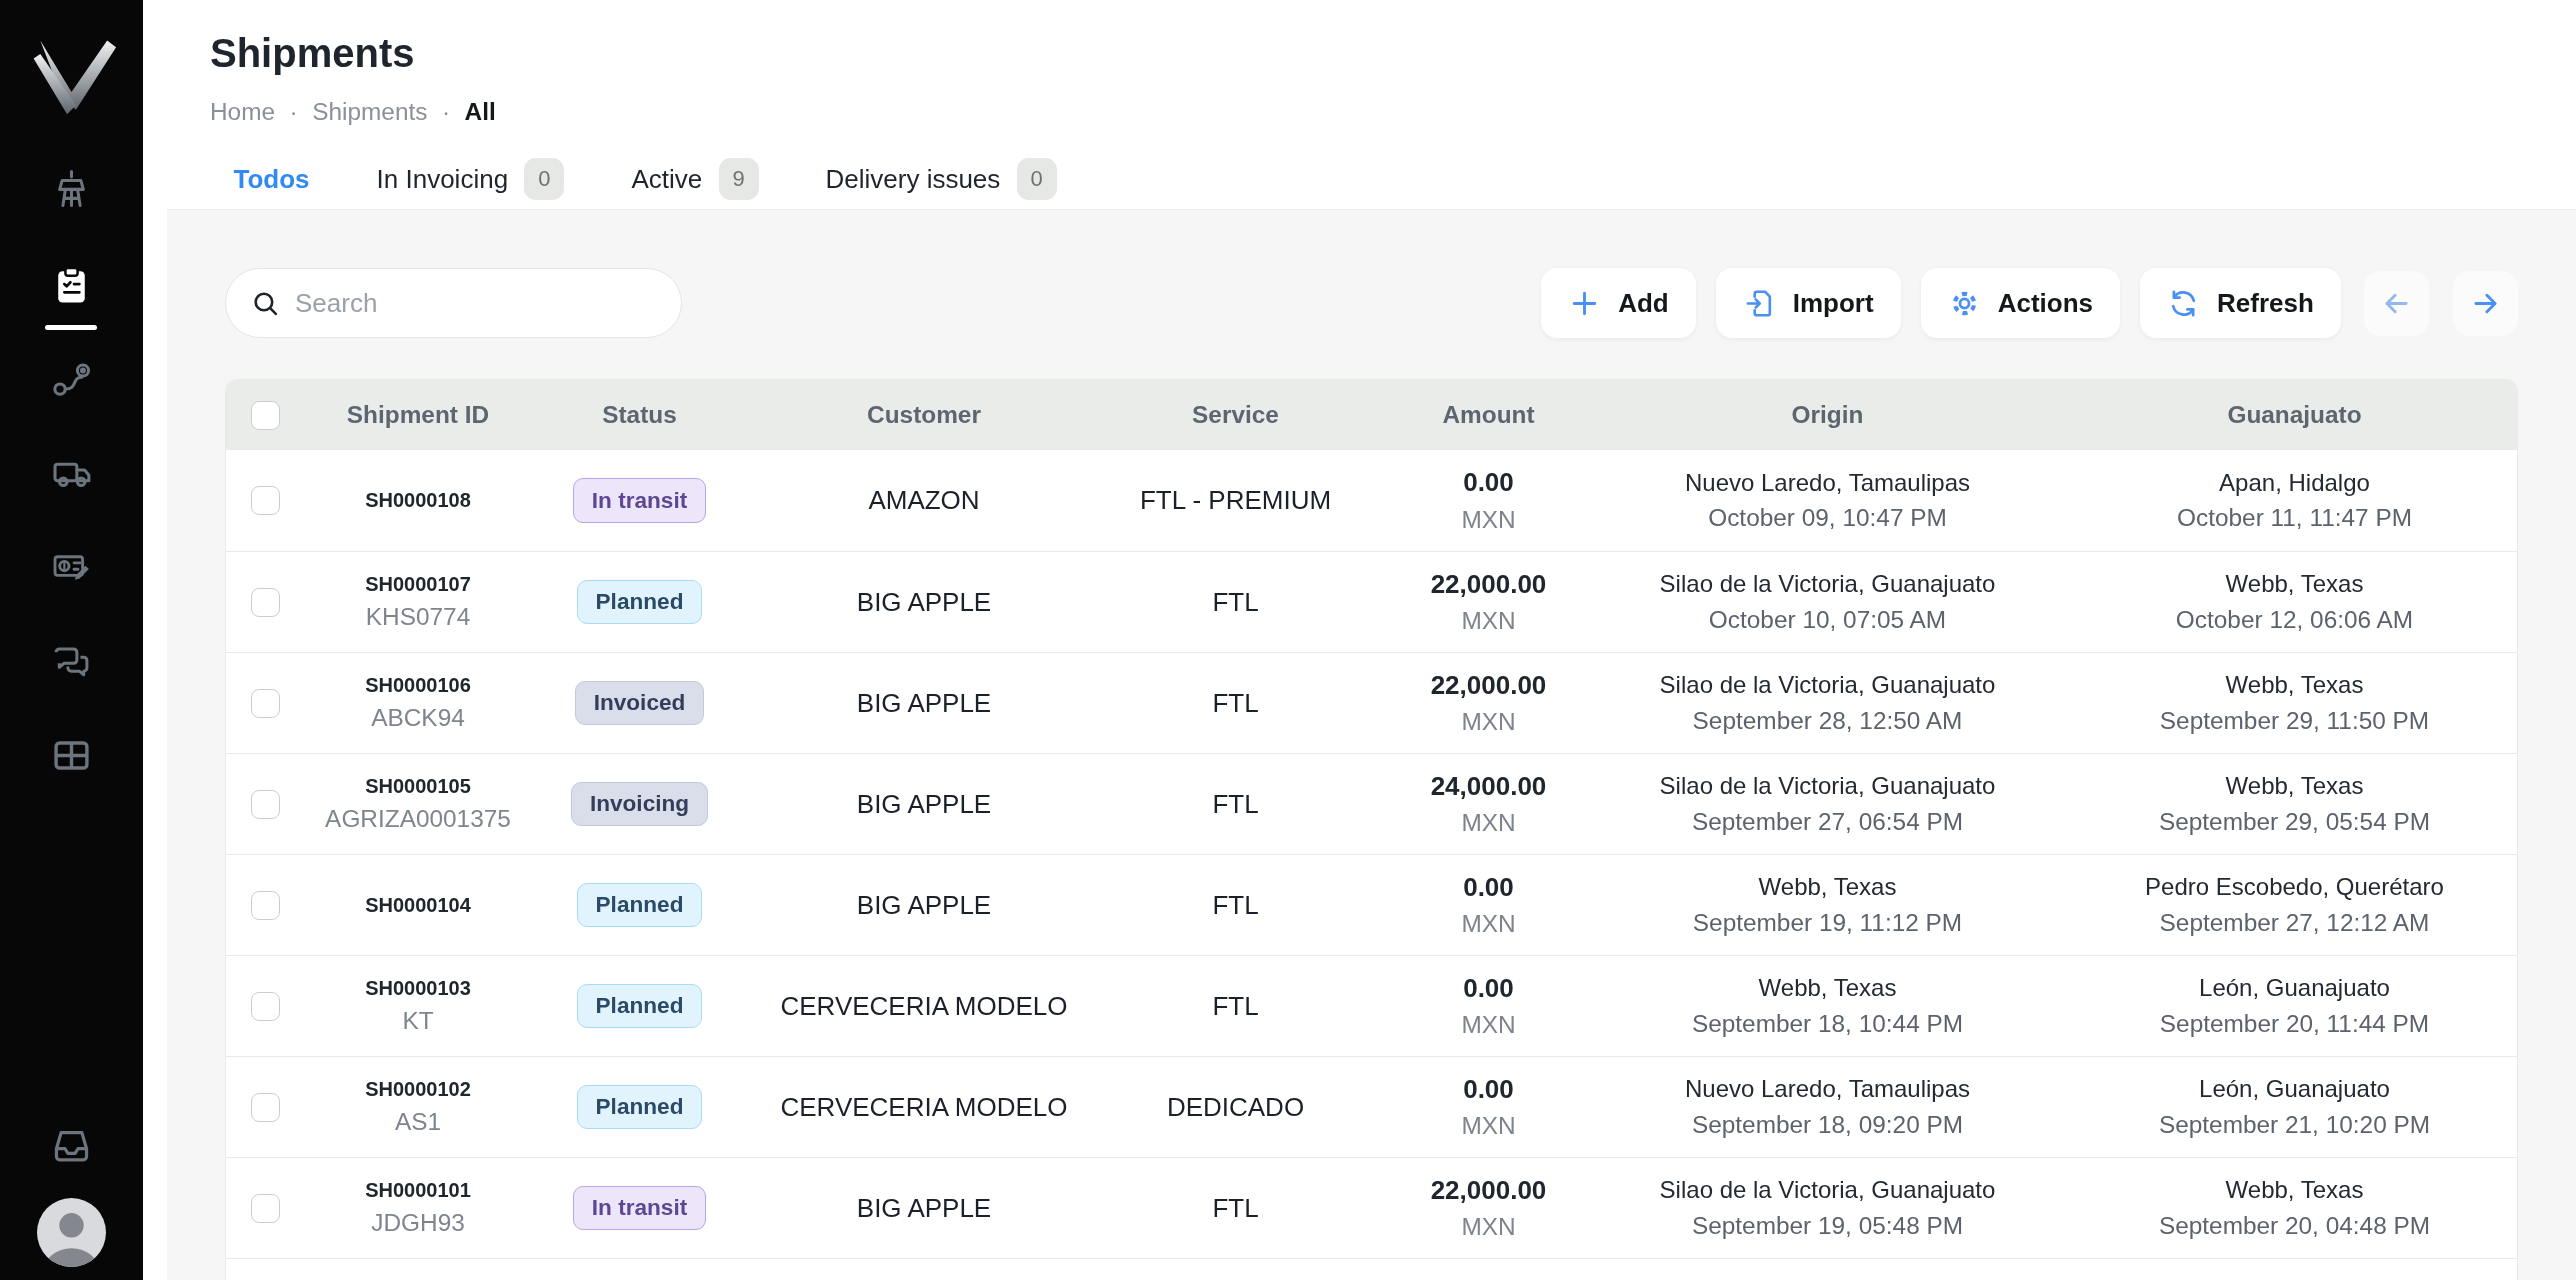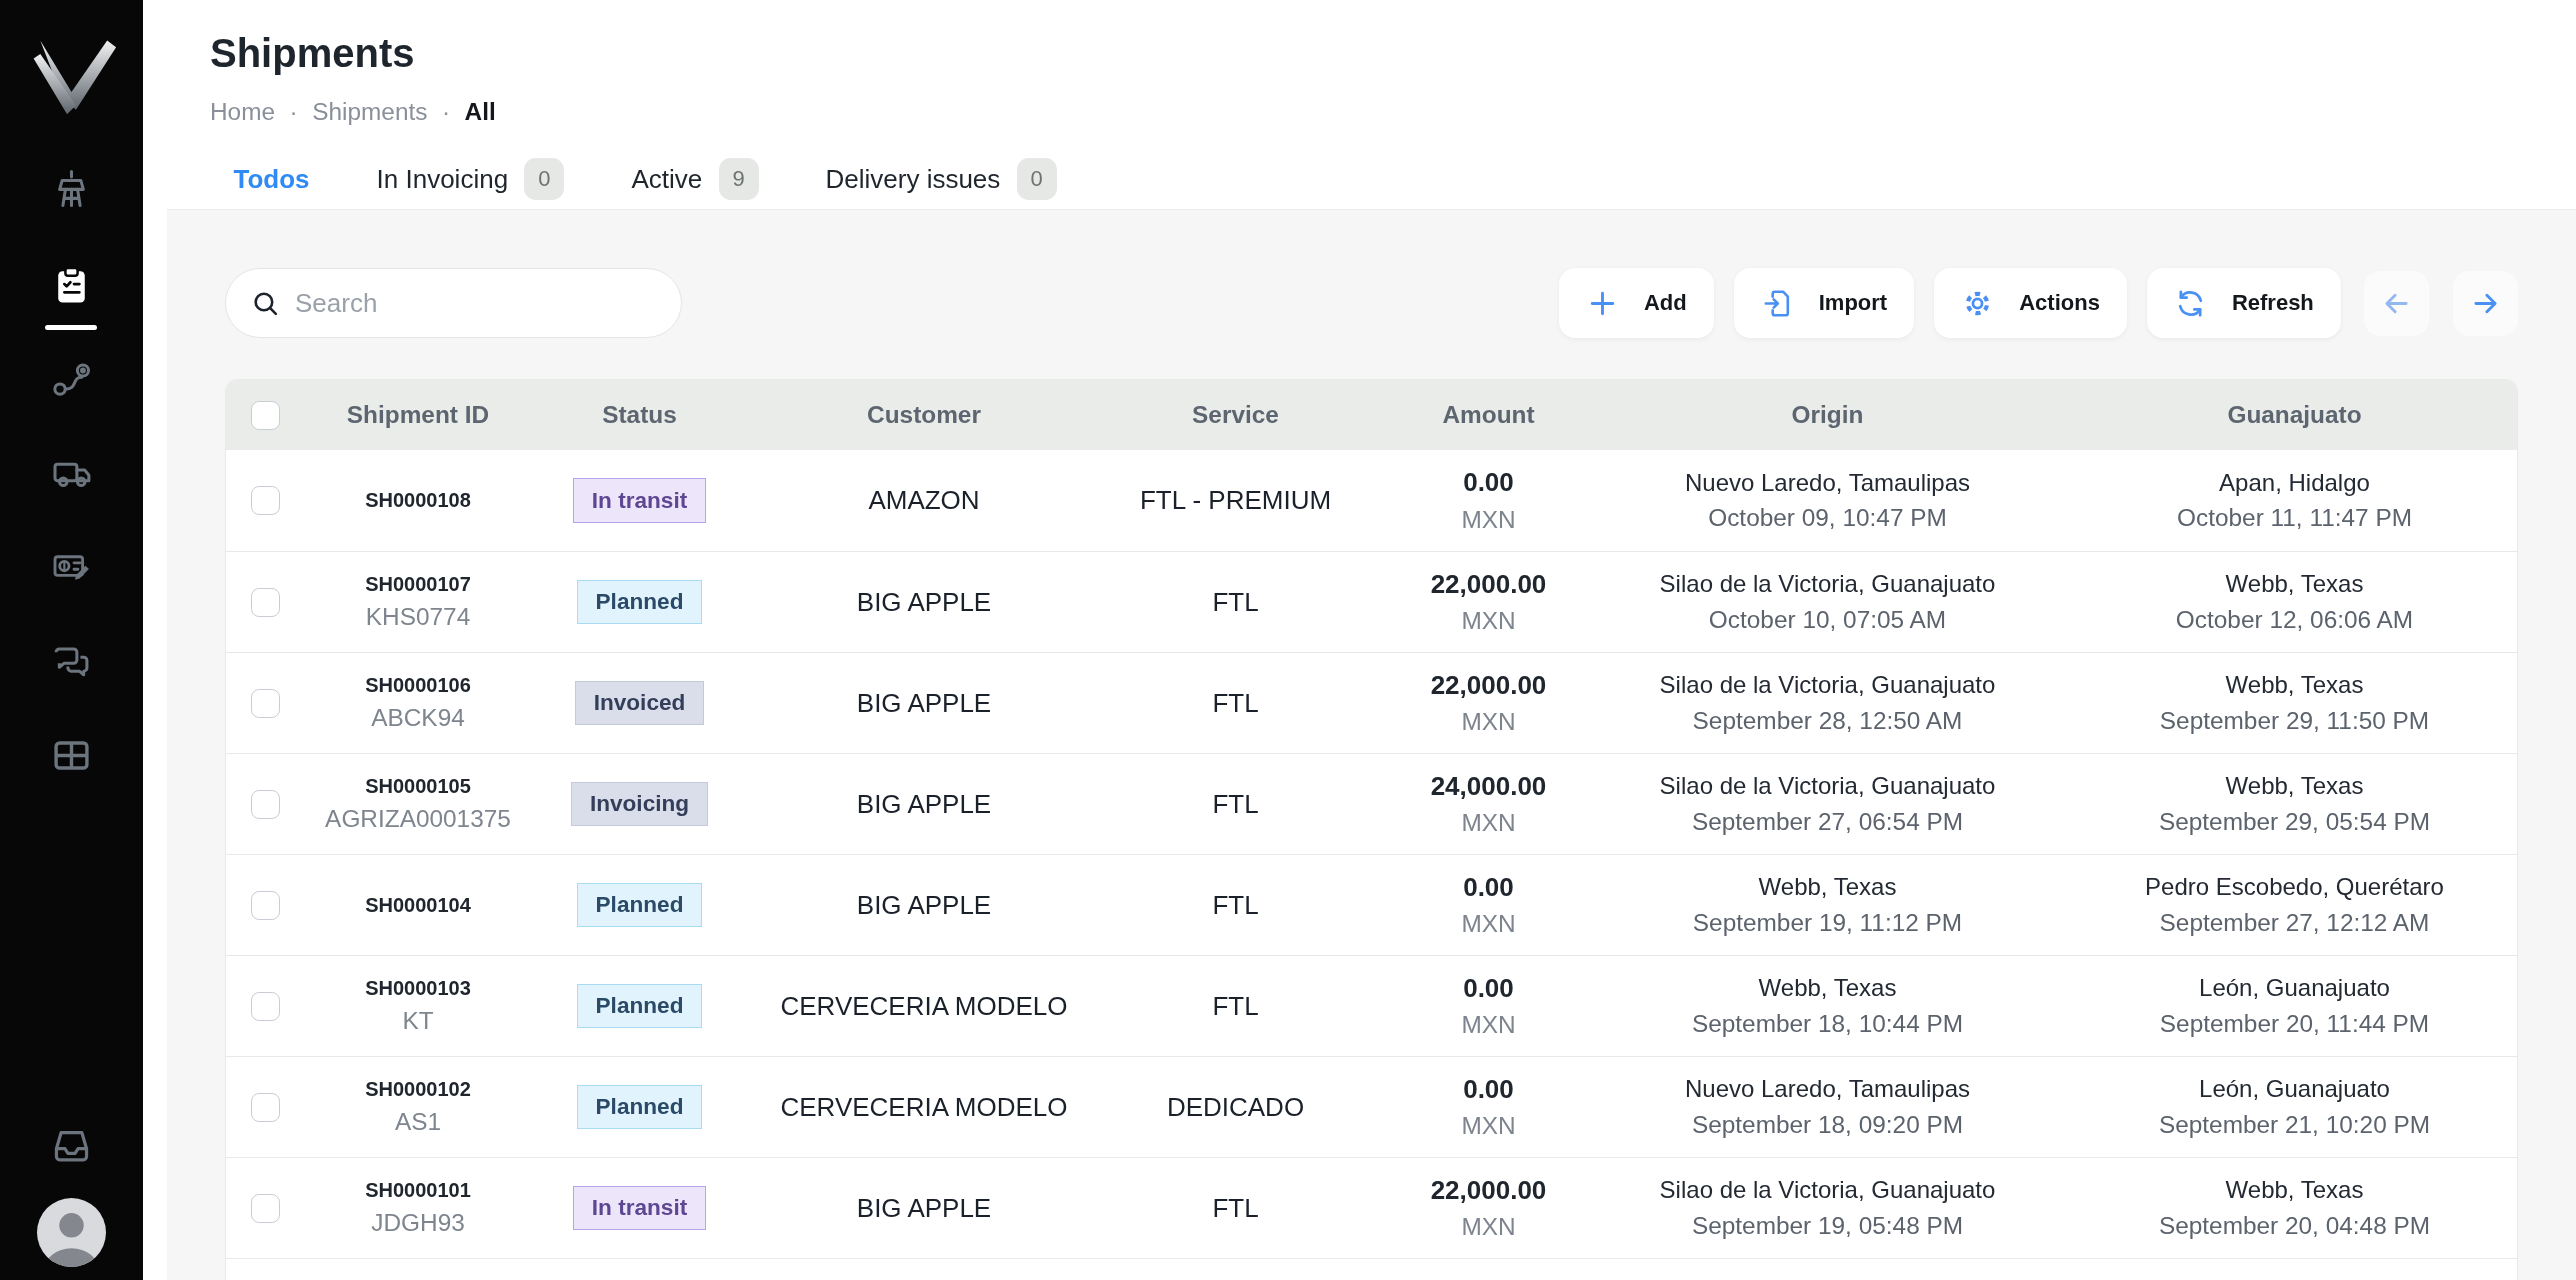--- a/index.html
+++ b/index.html
@@ -32,40 +32,40 @@
   .tab.active::after{ content:""; position:absolute; left:0; right:0; bottom:-1.8px; height:5.4px; background:#2f8af5; border-radius:2.7px; }
   
   .content{ position:absolute; top:210px; left:0; right:0; bottom:0; background:#f5f6f5; padding:58px 58px 0 58px; overflow:hidden;}
   .toolbar{ display:flex; justify-content:space-between; align-items:center; }
   .search-box{ width:457px; height:70px; background:#fff; border:1.8px solid #e3e6e3; border-radius:36px;
         display:flex; align-items:center; padding:0 23.5px; gap:14.5px;}
   .search-box svg{ width:31px; height:31px; flex:none;}
   .search-input{ border:none; outline:none; font-size:26px; color:#20262e; width:100%; background:transparent; font-family:inherit;}
   .search-input::placeholder{ color:#9aa1a9; }
   .actions{ display:flex; align-items:center; gap:20px; }
-  .btn{ height:70px; background:#fff; border:none; border-radius:16.3px; display:flex; align-items:center; gap:25px;
-        padding:0 27px; font-size:22px; font-weight:700; color:#14181d; cursor:pointer; font-family:inherit;
+  .btn{ height:70px; background:#fff; border:none; border-radius:16.3px; display:flex; align-items:center; gap:17px;
+        padding:0 27px; font-size:26px; font-weight:700; color:#14181d; cursor:pointer; font-family:inherit;
         box-shadow:0 1.8px 4.5px rgba(30,40,60,.05);}
   .btn svg{ width:33px; height:33px; }
   .pager{ width:65px; height:65px; background:rgba(255,255,255,.55); border:none; border-radius:16.3px;
         display:flex; align-items:center; justify-content:center; cursor:pointer; margin-left:3.6px;}
   .pager svg{ width:33px; height:33px; }
   
   .table{ margin-top:41px; background:#fff; border-radius:12.6px 12.6px 0 0; overflow:hidden; border:1.8px solid #e7eae7; border-bottom:none;}
   .thead{ display:grid; grid-template-columns:79px 226px 217px 352px 271px 235px 443px 491px;
         background:#e9ece9; height:70px; align-items:center; }
   .th{ text-align:center; font-size:24.4px; font-weight:700; color:#5d6670; }
   .trow{ display:grid; grid-template-columns:79px 226px 217px 352px 271px 235px 443px 491px;
         height:101px; align-items:center; background:#fff; border-top:1.8px solid #e8eae8; }
   .trow:first-child{ border-top:none; }
   .cell{ display:flex; flex-direction:column; align-items:center; justify-content:center; text-align:center; gap:7.2px;}
   .checkbox{ width:29px; height:29px; border:1.8px solid #c9cdd3; border-radius:8.1px; background:#fff; cursor:pointer;}
   .id-main{ font-size:20px; font-weight:700; color:#20262e; cursor:pointer;}
   .id-sub{ font-size:24.4px; color:#7e858e; }
-  .badge{ font-size:22.6px; font-weight:700; padding:8.1px 18px; border-radius:0; border:1.8px solid transparent; white-space:nowrap;}
+  .badge{ font-size:22.6px; font-weight:700; padding:8.1px 18px; border-radius:10px; border:1.8px solid transparent; white-space:nowrap;}
   .badge-transit{ background:#ede6fb; border-color:#b7a3ea; color:#5d4793; }
   .badge-planned{ background:#e1f3fc; border-color:#a9dcf3; color:#2a4a67; }
   .badge-invoiced{ background:#dadeea; border-color:#c4cad9; color:#333e5a; }
   .c-customer,.c-service{ font-size:26px; color:#1b212a; }
   .amt{ font-size:26px; font-weight:700; color:#20262e;}
   .cur{ font-size:24.4px; color:#7d848d; }
   .city{ font-size:24px; color:#242a33; }
   .date{ font-size:24.4px; color:#5c636d; }
 </style>
 </head>

